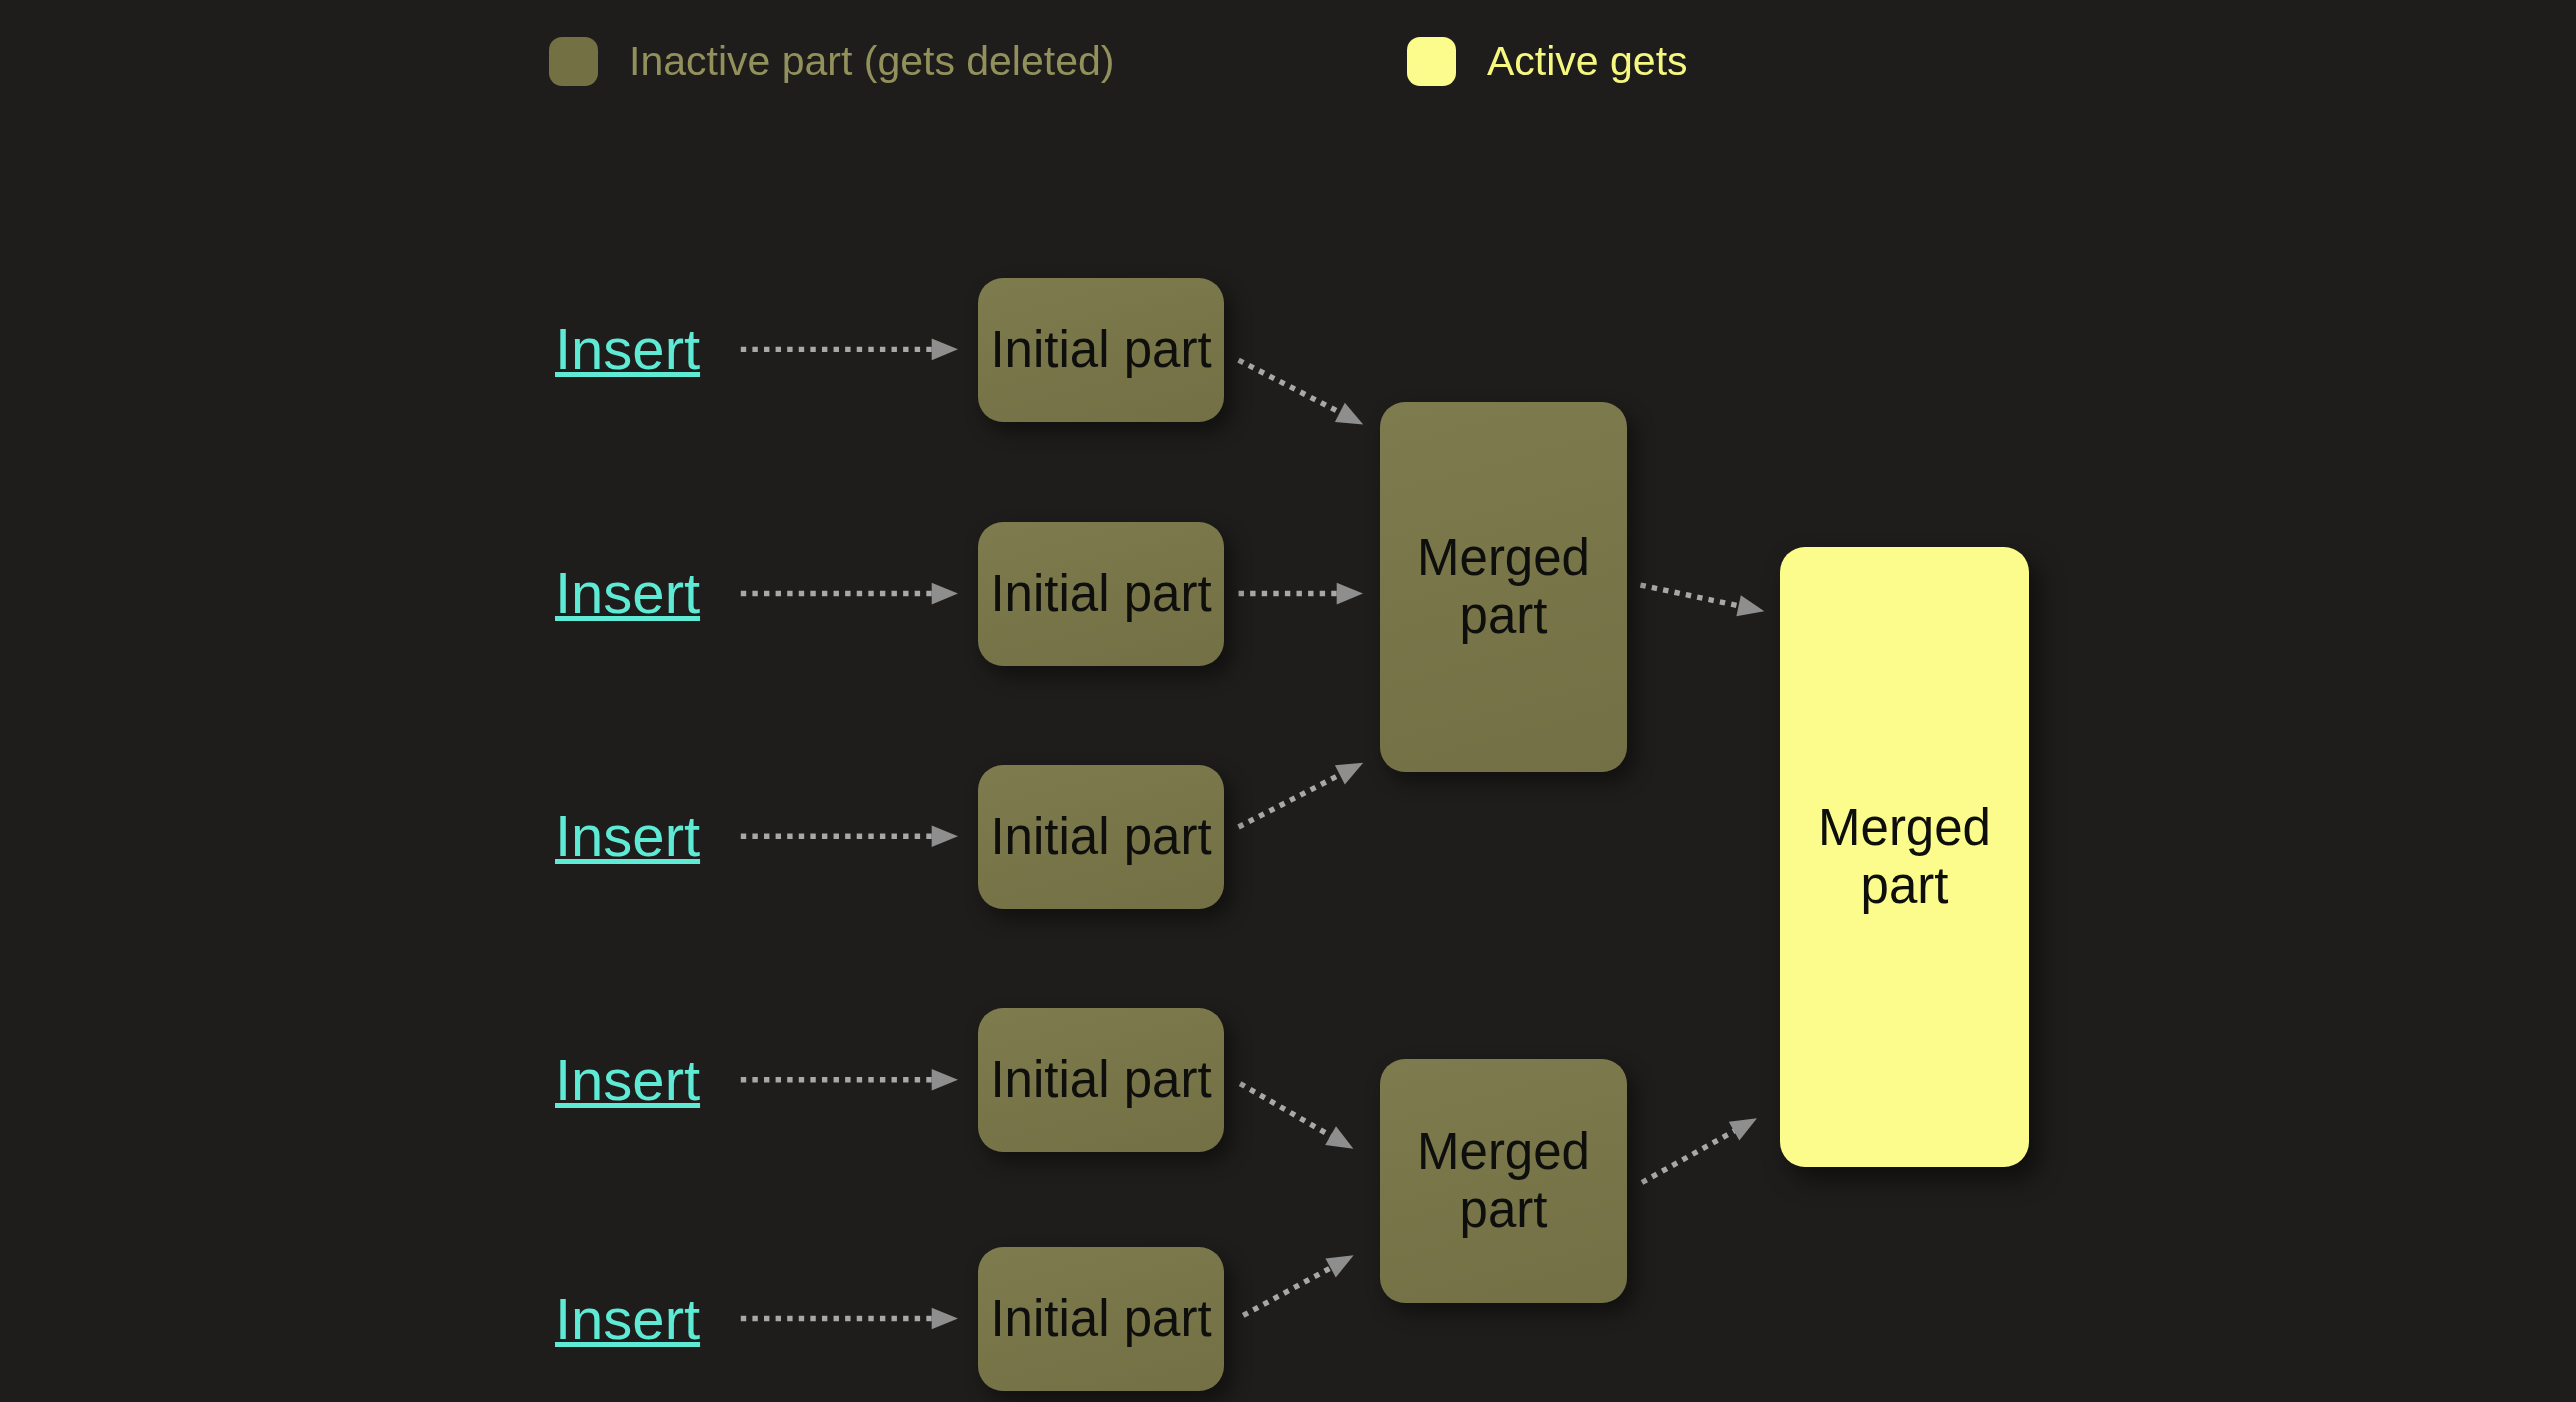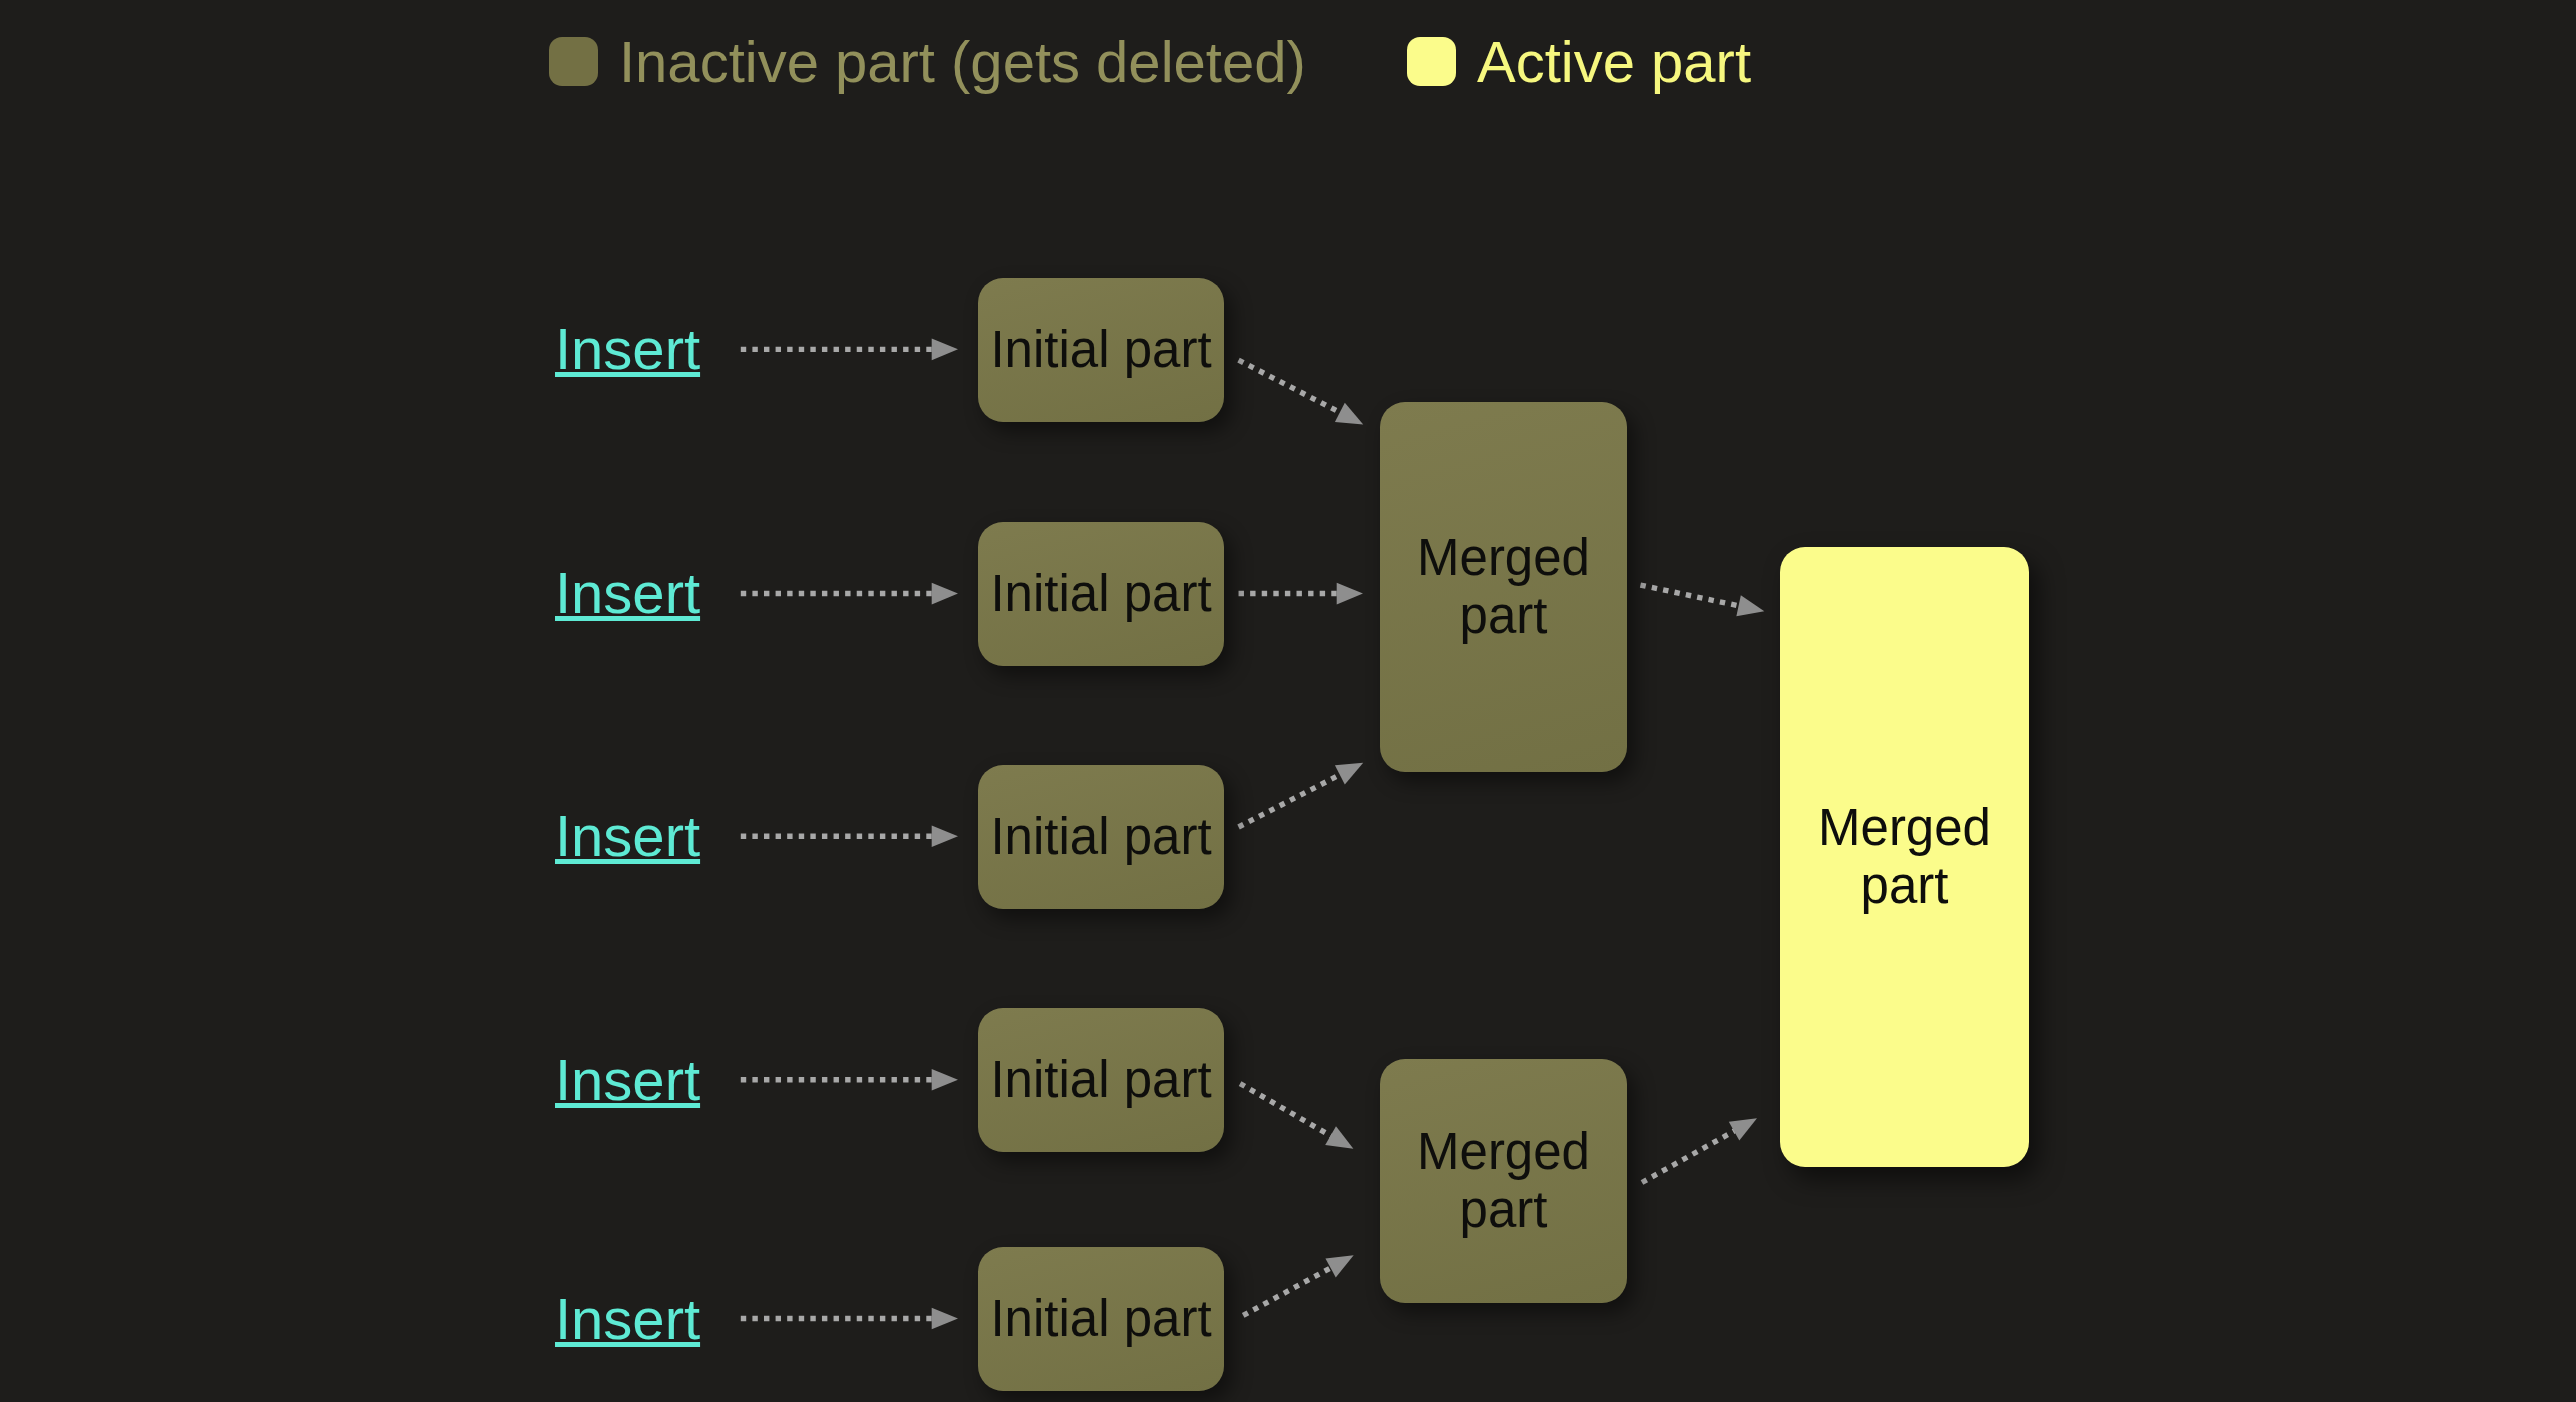--- a/index.html
+++ b/index.html
@@ -5,21 +5,21 @@
   html,body{margin:0;padding:0;background:#1e1d1b;}
   .stage{
     position:relative;width:2576px;height:1402px;background:#1e1d1b;
     font-family:"Liberation Sans",sans-serif;overflow:hidden;
   }
   .arrow-layer{position:absolute;left:0;top:0;width:2576px;height:1402px;pointer-events:none;}
 
   
   .legend-item{position:absolute;display:flex;align-items:center;height:49px;}
   .swatch{width:49px;height:49px;border-radius:13px;flex:0 0 auto;}
-  .legend-label{font-size:58px;line-height:1;white-space:nowrap;margin-left:21px;}
+  .legend-label{font-size:41px;line-height:1;white-space:nowrap;margin-left:31px;}
   .legend-inactive{left:549px;top:37px;}
   .legend-inactive .swatch{background:#737044;}
   .legend-inactive .legend-label{color:#92905b;}
   .legend-active{left:1407px;top:37px;}
   .legend-active .swatch{background:#fbfc8b;}
   .legend-active .legend-label{color:#f6f77f;}
 
   
   .insert-label{
     position:absolute;left:555px;color:#5eead4;font-size:58px;line-height:1;
@@ -78,21 +78,21 @@
       <line x1="2124" y1="1530" x2="2244" y2="1463" marker-end="url(#ah)"></line>
     </g>
   </svg>
 
   <div class="legend-item legend-inactive">
     <span class="swatch"></span>
     <span class="legend-label">Inactive part (gets deleted)</span>
   </div>
   <div class="legend-item legend-active">
     <span class="swatch"></span>
-    <span class="legend-label">Active part</span>
+    <span class="legend-label">Active gets</span>
   </div>
 
   <div class="insert-label il-1">Insert</div>
   <div class="insert-label il-2">Insert</div>
   <div class="insert-label il-3">Insert</div>
   <div class="insert-label il-4">Insert</div>
   <div class="insert-label il-5">Insert</div>
 
   <div class="node node-inactive initial-part ip-1">Initial part</div>
   <div class="node node-inactive initial-part ip-2">Initial part</div>

